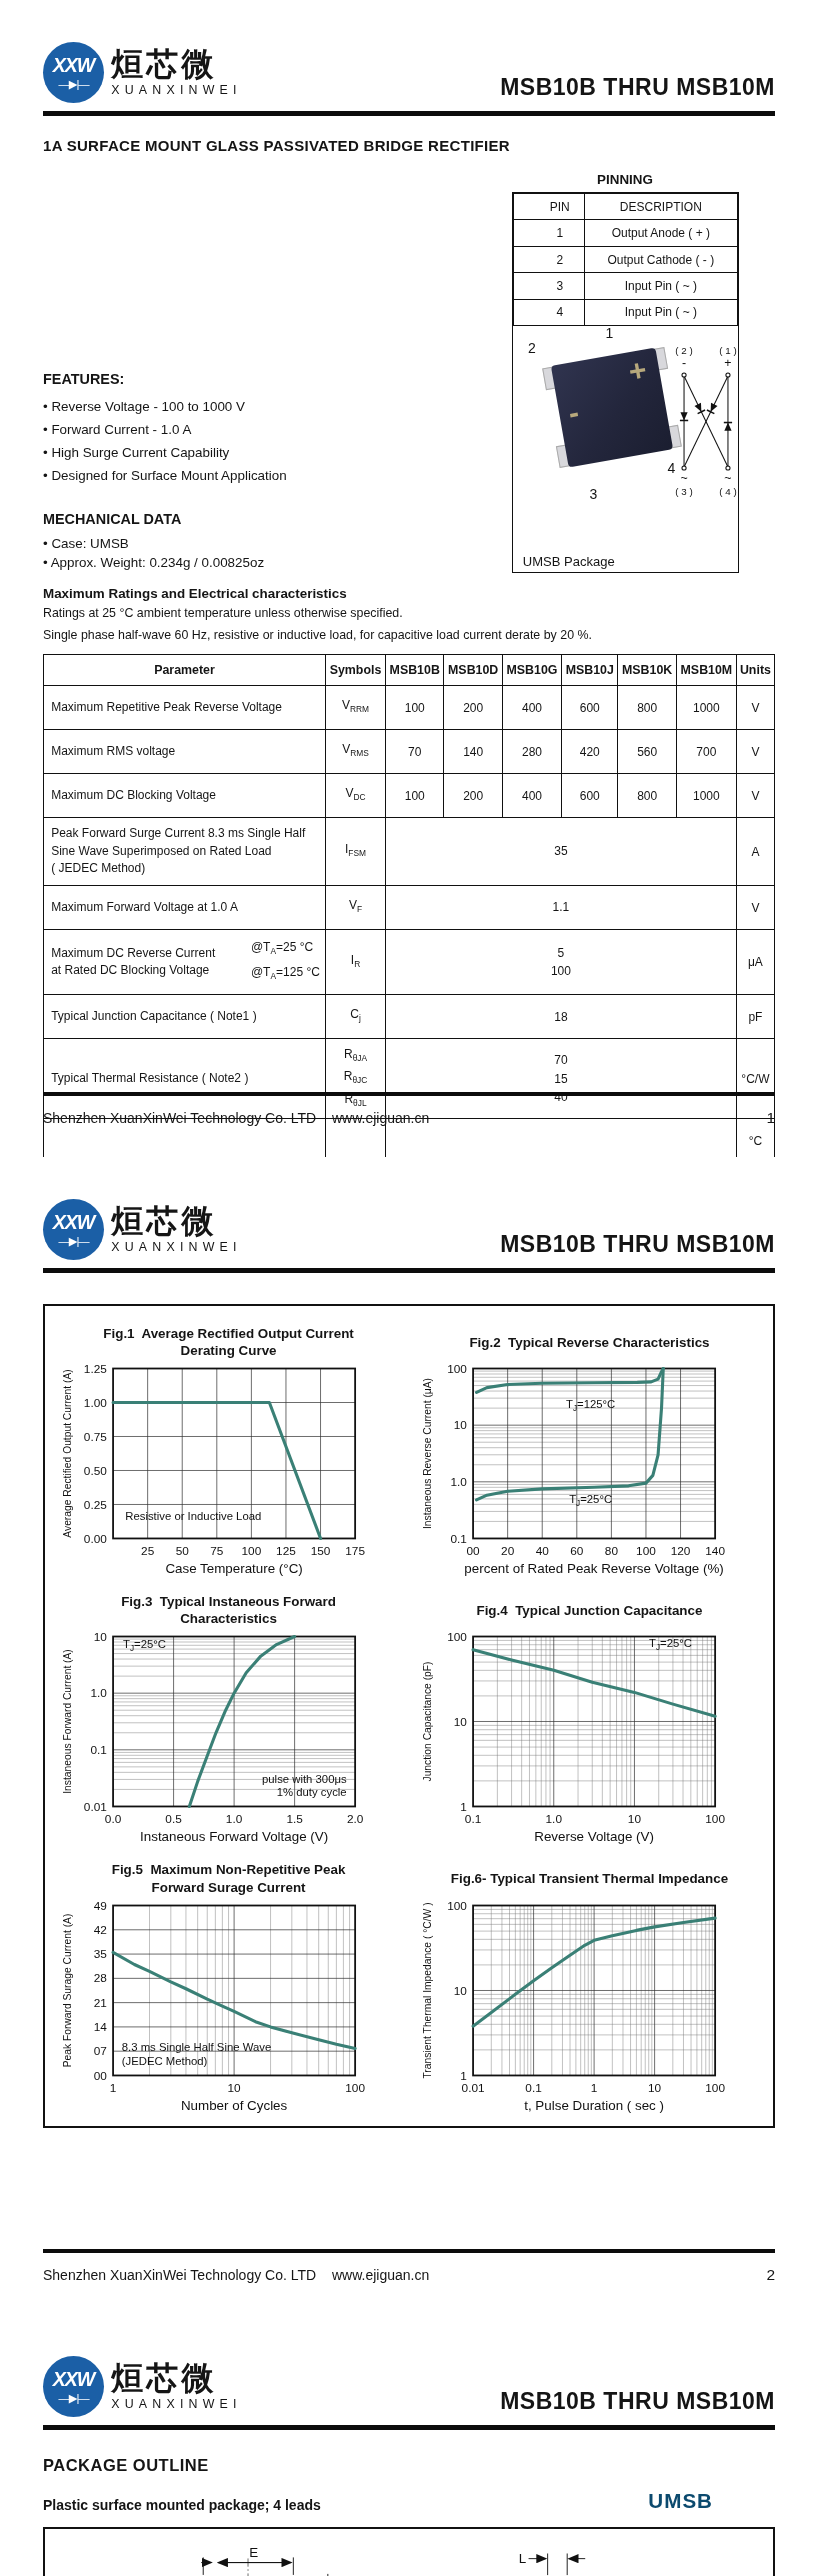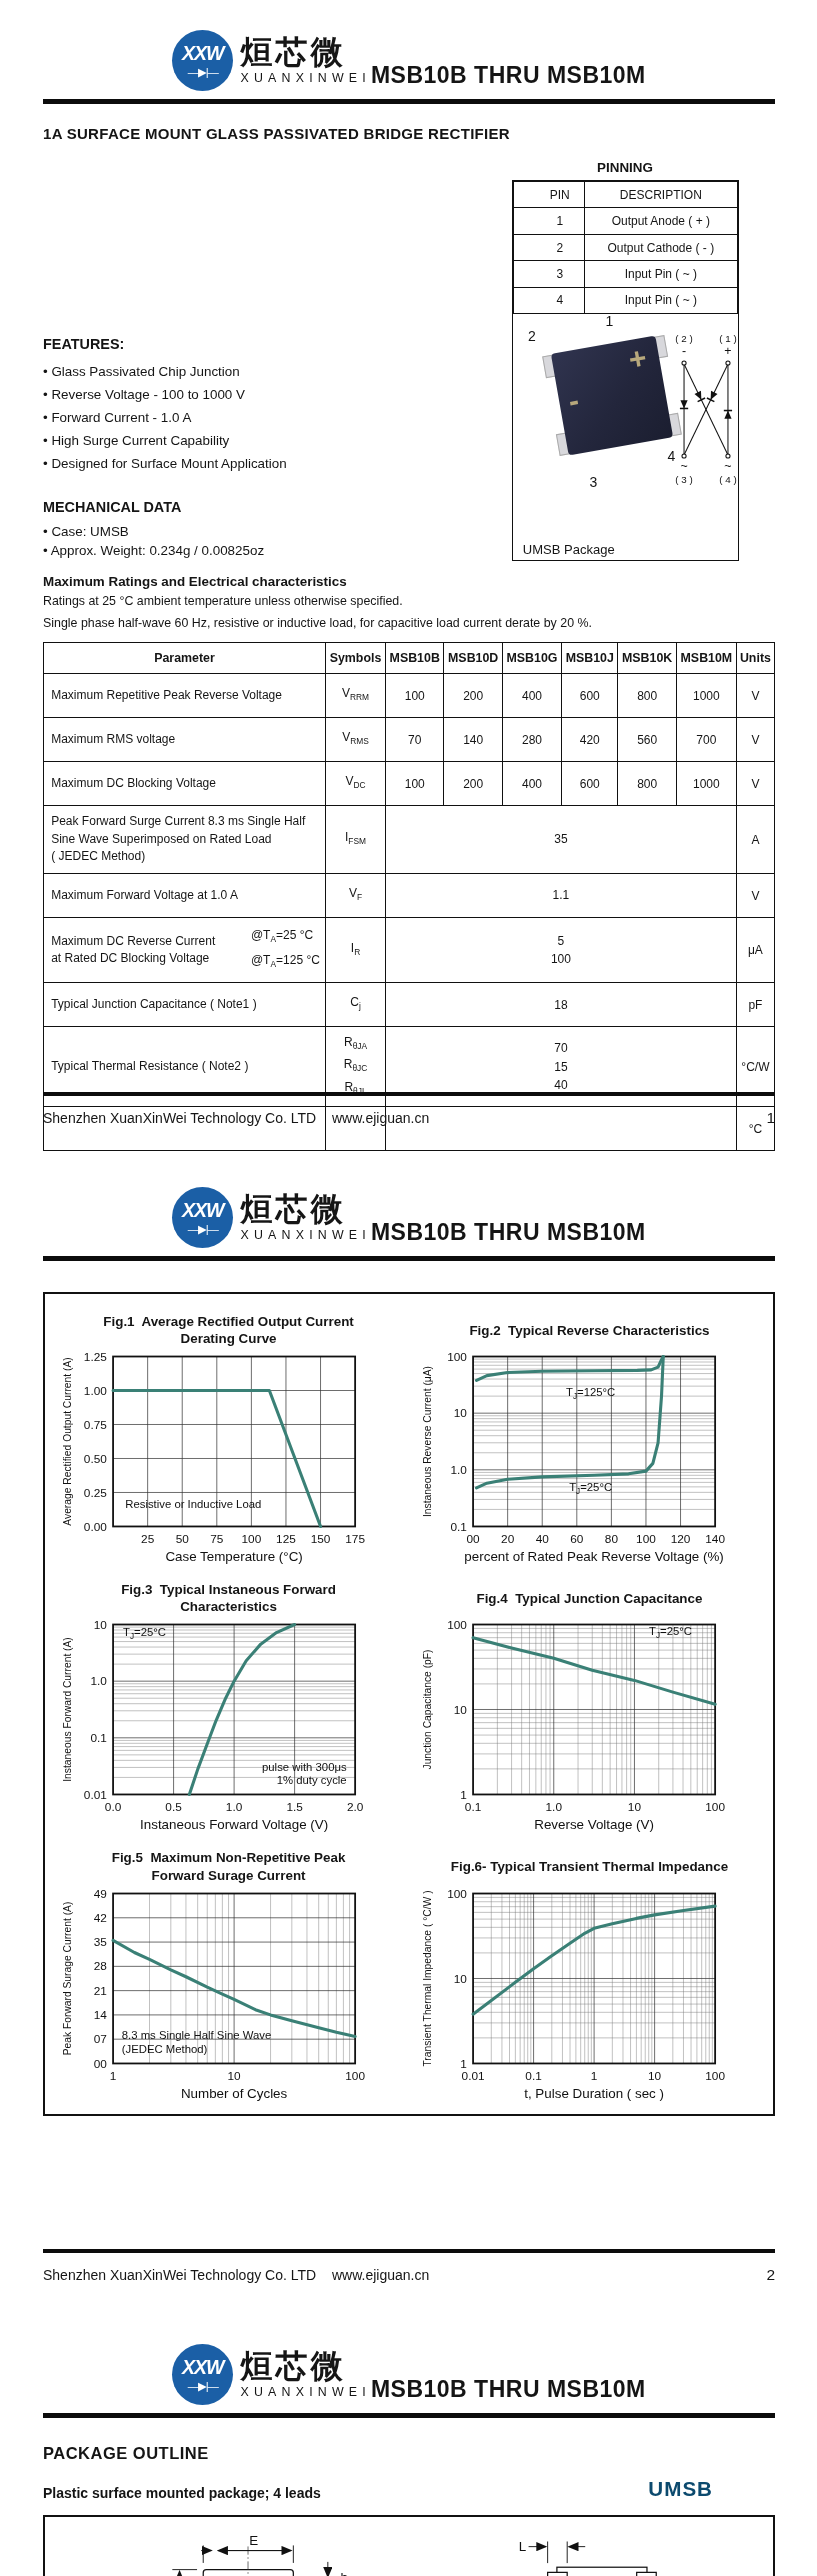--- a/index.html
+++ b/index.html
@@ -1,21 +1,21 @@
 <!DOCTYPE html>
 <html style="font-size:8.2px"><head>
 <meta charset="utf-8">
 <style>
   * { box-sizing: border-box; margin: 0; padding: 0; }
   body { width: 818px; background: #fff; color: #151515;
          font-family: "Liberation Sans", sans-serif; }
   .page { width: 818px; height: 1157px; position: relative; background: #fff; overflow: hidden; padding: 0 43px; }
 
   
-  .hdr { display: flex; align-items: flex-end; justify-content: center; padding-top: 30px; }
+  .hdr { display: flex; align-items: flex-end; justify-content: space-between; padding-top: 42px; }
   .logo { display: flex; align-items: center; gap: 7.2px; }
   .logo-circle { width: 61px; height: 61px; border-radius: 50%; background: #1b5fa6;
     display: flex; flex-direction: column; align-items: center; justify-content: center; position: relative; flex: 0 0 auto; }
   .logo-xxw { color: #fff; font-weight: bold; font-style: italic; font-size: 19.6px; letter-spacing: -1px; }
   .logo-diode { color: #fff; font-size: 11.3px; margin-top: 1px; letter-spacing: -1px; }
   .logo-cn { font-size: 32px; font-weight: bold; letter-spacing: 3.1px; line-height: 1.05; }
   .logo-en { font-size: 12.4px; letter-spacing: 5.2px; margin-top: 1px; }
   .hdr-title { font-size: 23px; font-weight: bold; letter-spacing: 0.5px; padding-bottom: 2.1px; }
   .hdr-rule { height: 4.6px; background: #0c0c0c; margin-top: 8.2px; }
 
@@ -103,21 +103,20 @@
     <div class="hdr-title">MSB10B  THRU  MSB10M</div>
   </div>
   <div class="hdr-rule"></div>
 
   <div class="prod-title">1A SURFACE MOUNT GLASS PASSIVATED BRIDGE RECTIFIER</div>
 
   <div class="p1-cols">
     <div class="p1-left">
       <div class="sec-h">FEATURES:</div>
       <div class="feat-list" id="feat-list">
-          <div>• Glass Passivated Chip Junction</div>
           <div>• Reverse Voltage - 100 to 1000 V</div>
           <div>• Forward Current - 1.0 A</div>
           <div>• High Surge Current Capability</div>
           <div>• Designed for Surface Mount Application</div>
         </div>
       <div class="sec-h mech-h">MECHANICAL DATA</div>
       <div class="mech-list" id="mech-list">
           <div>• Case: UMSB</div>
           <div>• Approx. Weight:  0.234g / 0.00825oz</div>
         </div>

